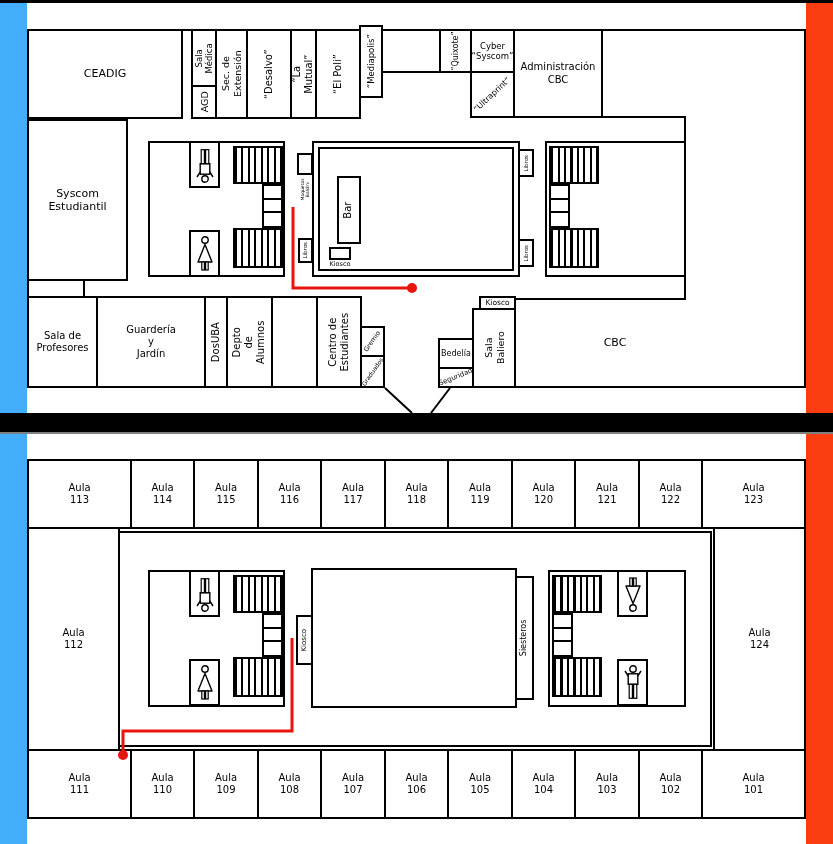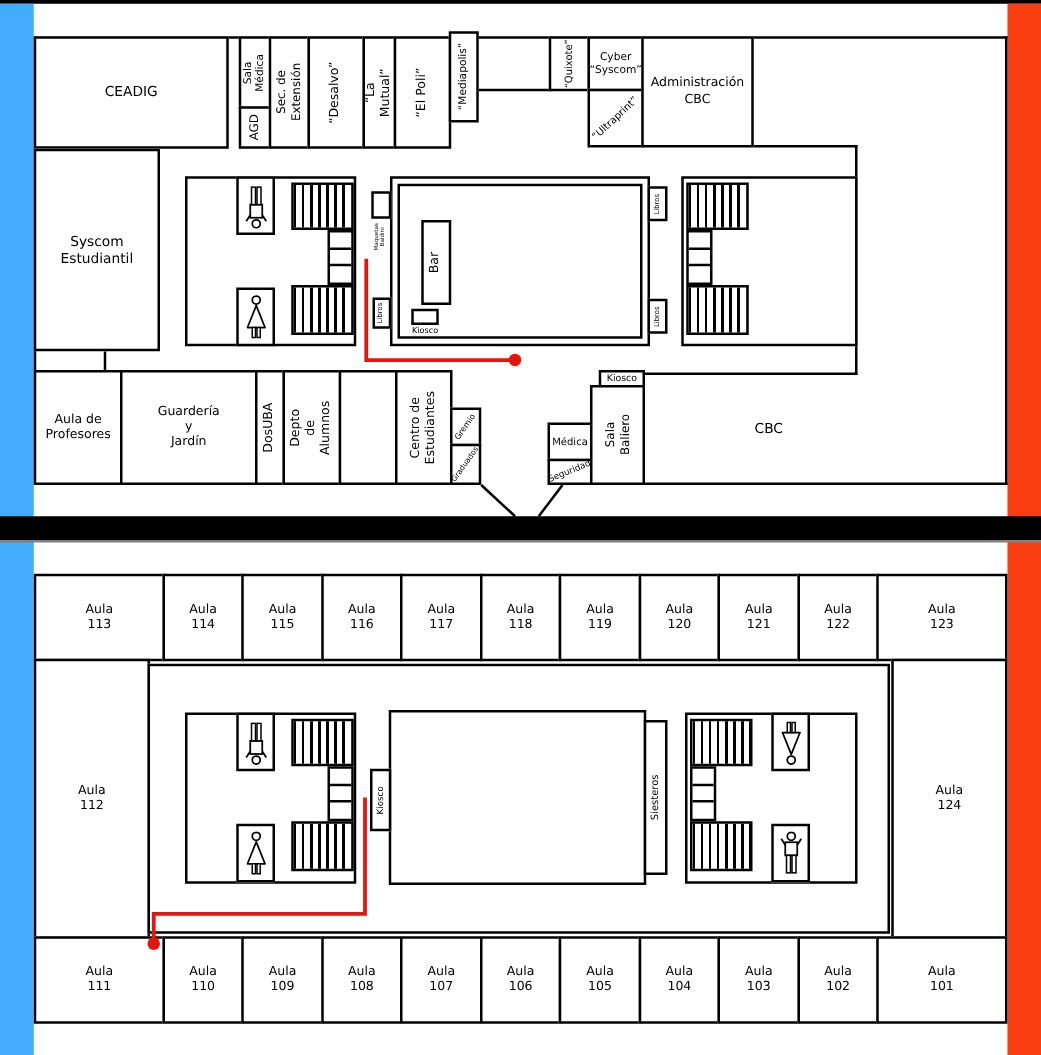--- a/index.html
+++ b/index.html
@@ -56,35 +56,35 @@
     <div class="room" style="left:439px;top:29px;width:33px;height:44px;"><span class="vt" style="font-size:8px;">“Quixote”</span></div>
     <div class="room" style="left:470px;top:29px;width:45px;height:44px;font-size:8.5px;">Cyber
 “Syscom”</div>
     <div class="room" style="left:470px;top:71px;width:45px;height:47px;"><span class="dg" style="font-size:8px;transform:rotate(-43deg);">“Ultraprint”</span></div>
     <div class="room" style="left:513px;top:29px;width:90px;height:89px;font-size:10px;">Administración
 CBC</div>
 
     <div class="room" style="left:27px;top:119px;width:101px;height:162px;font-size:11px;">Syscom
 Estudiantil</div>
 
-    <div class="room" style="left:27px;top:296px;width:71px;height:92px;font-size:10px;">Aula de
+    <div class="room" style="left:27px;top:296px;width:71px;height:92px;font-size:10px;">Sala de
 Profesores</div>
     <div class="room" style="left:96px;top:296px;width:110px;height:92px;font-size:10px;">Guardería
 y
 Jardín</div>
     <div class="room" style="left:204px;top:296px;width:24px;height:92px;"><span class="vt" style="font-size:10px;">DosUBA</span></div>
     <div class="room" style="left:226px;top:296px;width:47px;height:92px;"><span class="vt" style="font-size:10px;">Depto de
 Alumnos</span></div>
     <div class="room" style="left:271px;top:296px;width:47px;height:92px;"></div>
     <div class="room" style="left:316px;top:296px;width:46px;height:92px;"><span class="vt" style="font-size:10px;">Centro de
 Estudiantes</span></div>
     <div class="room" style="left:360px;top:326px;width:25px;height:31px;"><span class="dg" style="font-size:6.5px;transform:rotate(-55deg);">Gremio</span></div>
     <div class="room" style="left:360px;top:355px;width:25px;height:33px;"><span class="dg" style="font-size:6px;transform:rotate(-55deg);">Graduados</span></div>
 
-    <div class="room" style="left:438px;top:338px;width:36px;height:31px;font-size:8px;">Médica</div>
+    <div class="room" style="left:438px;top:338px;width:36px;height:31px;font-size:8px;">Bedelía</div>
     <div class="room" style="left:438px;top:367px;width:36px;height:21px;"><span class="dg" style="font-size:7px;transform:rotate(-22deg);">Seguridad</span></div>
     <div class="room" style="left:479px;top:296px;width:37px;height:14px;font-size:7.5px;">Kiosco</div>
     <div class="room" style="left:472px;top:308px;width:44px;height:80px;"><span class="vt" style="font-size:9.5px;">Sala
 Baliero</span></div>
     <div class="room nb" style="left:560px;top:325px;width:110px;height:36px;font-size:11px;">CBC</div>
 
     <div class="room" style="left:312px;top:141px;width:208px;height:136px;"></div>
     <div class="room" style="left:318px;top:147px;width:196px;height:124px;"></div>
     <div class="room" style="left:337px;top:176px;width:24px;height:68px;"><span class="vt" style="font-size:10px;">Bar</span></div>
     <div class="room" style="left:329px;top:247px;width:22px;height:13px;"></div>

